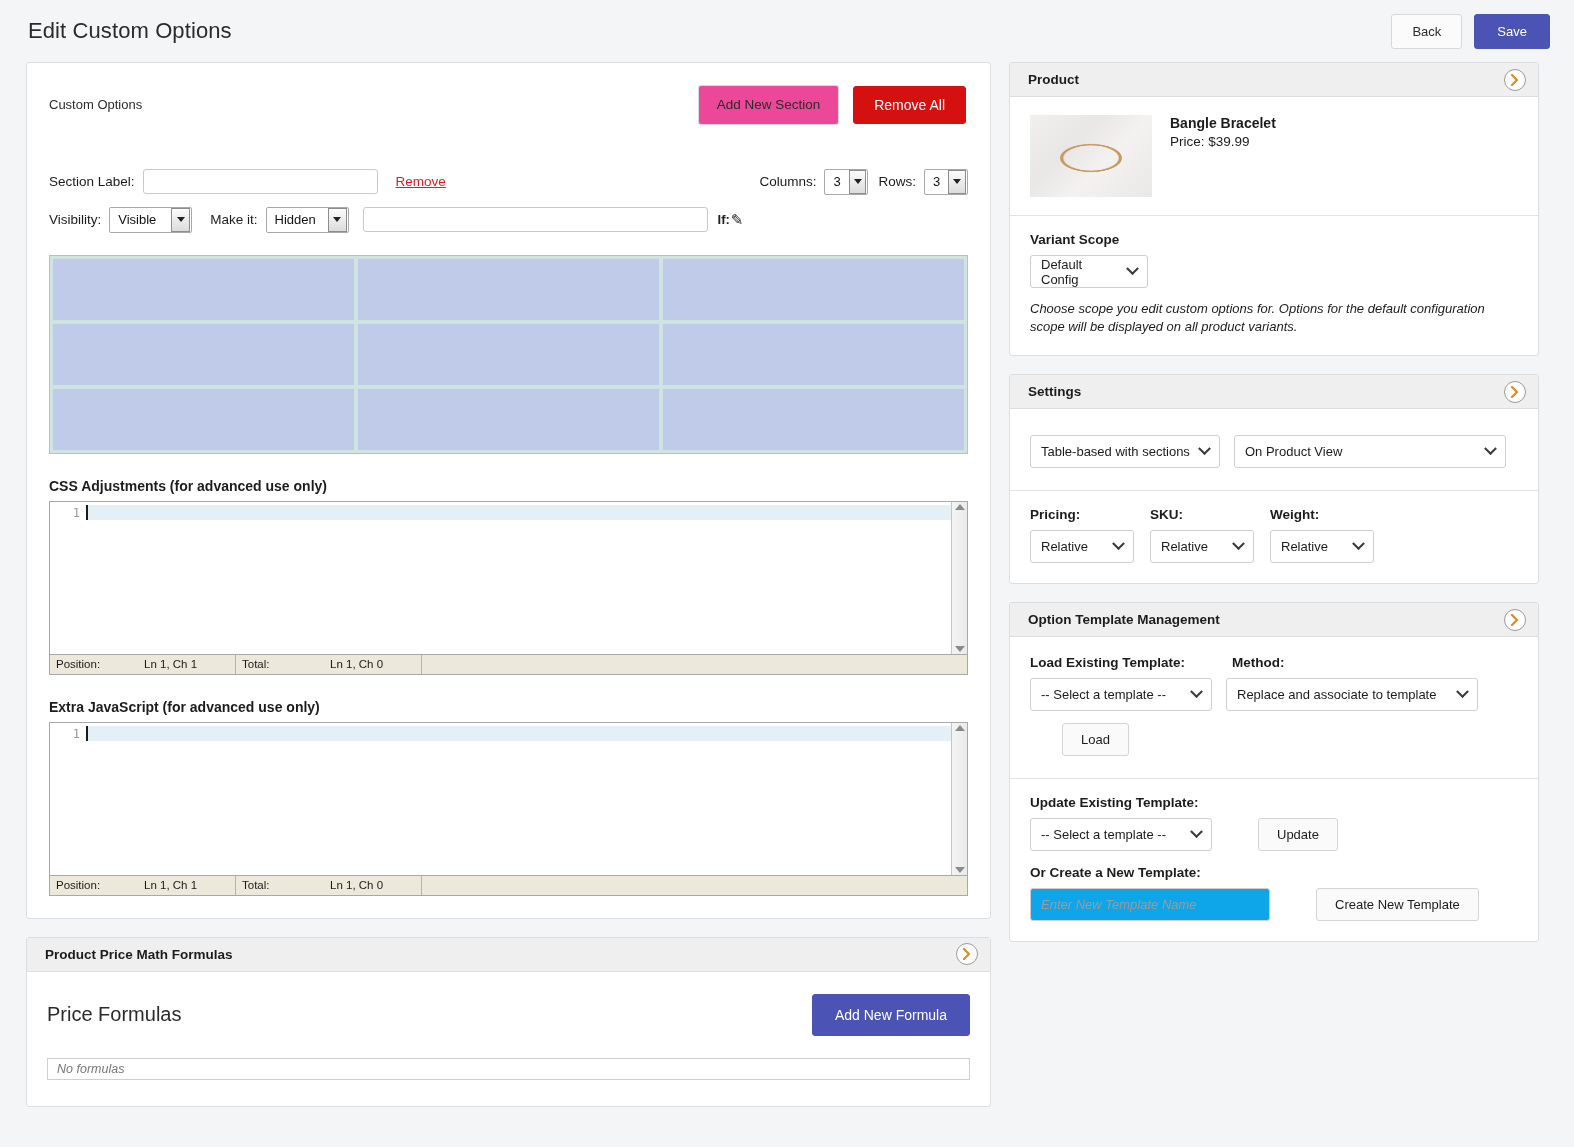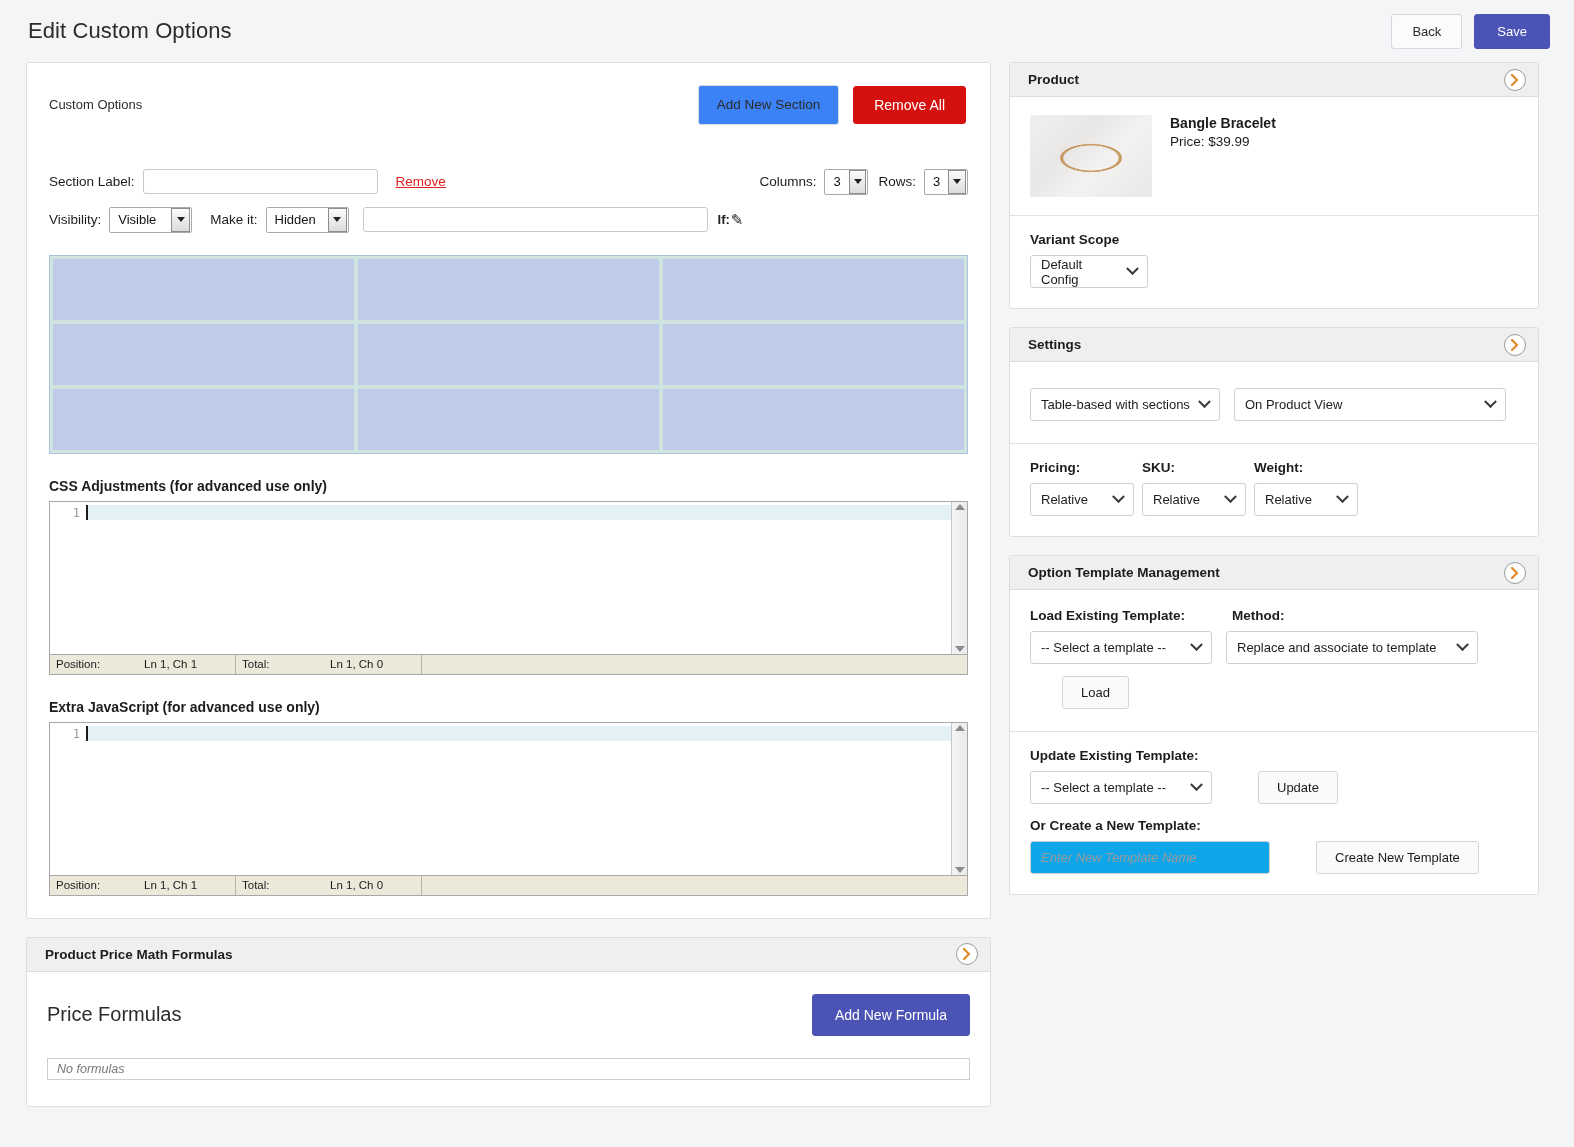--- a/index.html
+++ b/index.html
@@ -54,21 +54,21 @@
 
   
   .co-card { padding:0 0 22px 0; }
   .co-top {
     display:flex; align-items:center; justify-content:space-between;
     padding:22px 24px 0 22px;
   }
   .co-title { font-size:13px; font-weight:400; color:#2b2b2b; }
   .co-top-btns { display:flex; gap:14px; align-items:center; }
   .btn-addsection {
-    background:#3b82f6; border:1px solid #d9dadd; color:#2b2b2b;
+    background:#ec4899; border:1px solid #d9dadd; color:#2b2b2b;
     padding:12px 18px; font-size:13.5px;
   }
 
   
   .sec-rows { padding:44px 22px 0 22px; }
   .sec-row { display:flex; align-items:center; }
   .sec-row + .sec-row { margin-top:12px; }
   .lbl { font-size:13.5px; color:#1c1c1c; }
   .txt {
     font-family:"Liberation Sans", sans-serif;
@@ -234,21 +234,21 @@
   }
   .chev {
     width:9px;height:9px;border-right:2px solid #3a3a3a;border-bottom:2px solid #3a3a3a;
     transform:rotate(45deg) translate(-2px,-2px); flex:0 0 auto;
   }
   .help-txt {
     font-style:italic; font-size:13px; color:#1c1c1c; line-height:1.35;
     margin-top:12px;
   }
   .two-col { display:flex; gap:14px; }
-  .three-col { display:flex; gap:8px; }
+  .three-col { display:flex; gap:16px; }
 
   .ipt {
     font-family:"Liberation Sans", sans-serif;
     border:1px solid #cfcfcf; border-radius:3px; background:#0ea5e9;
     height:33px; padding:0 10px; font-size:13px; outline:none;
   }
   .ipt::placeholder { color:#9b9b9b; font-style:italic; }
   .btn-grey {
     background:#fafafa; border:1px solid #d4d4d4; color:#1c1c1c;
     padding:0 18px; height:33px; border-radius:3px; font-size:13px; cursor:pointer;
@@ -437,20 +437,21 @@
             <div class="prod-price">Price: $39.99</div>
           </div>
         </div>
         <div class="rdivider"></div>
         <div style="margin-top:16px">
           <div class="field-label">Variant Scope</div>
           <div class="msel" style="margin-top:8px;width:118px">
             <span>Default Config</span>
             <span class="chev"></span>
           </div>
+          <div class="help-txt">Choose scope you edit custom options for. Options for the default configuration scope will be displayed on all product variants.</div>
         </div>
       </div>
     </div>
 
     <div class="card rpanel">
       <div class="panel-head">
         <span class="panel-head-title">Settings</span>
         <span class="circ-arrow">
           <svg width="10" height="12" viewBox="0 0 10 12">
               <path d="M2 1 L7 6 L2 11" fill="none" stroke="#e08a27" stroke-width="2.2" stroke-linecap="round" stroke-linejoin="round"></path>

